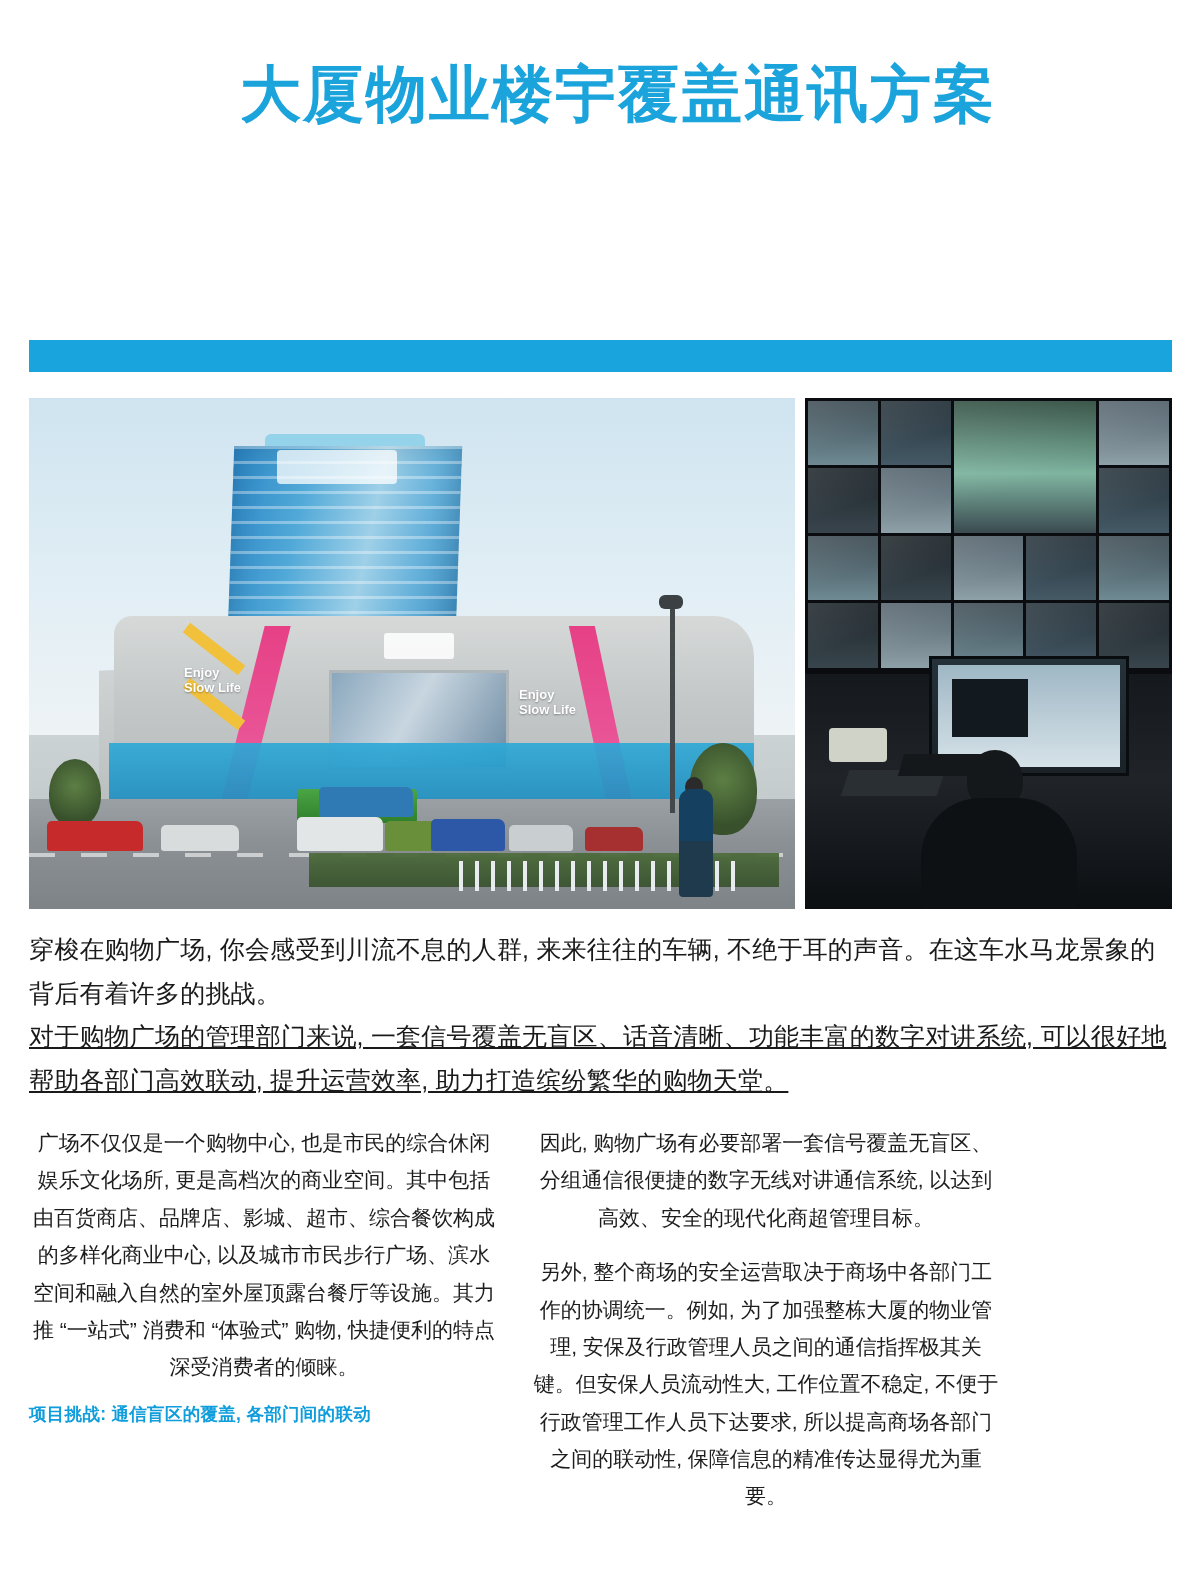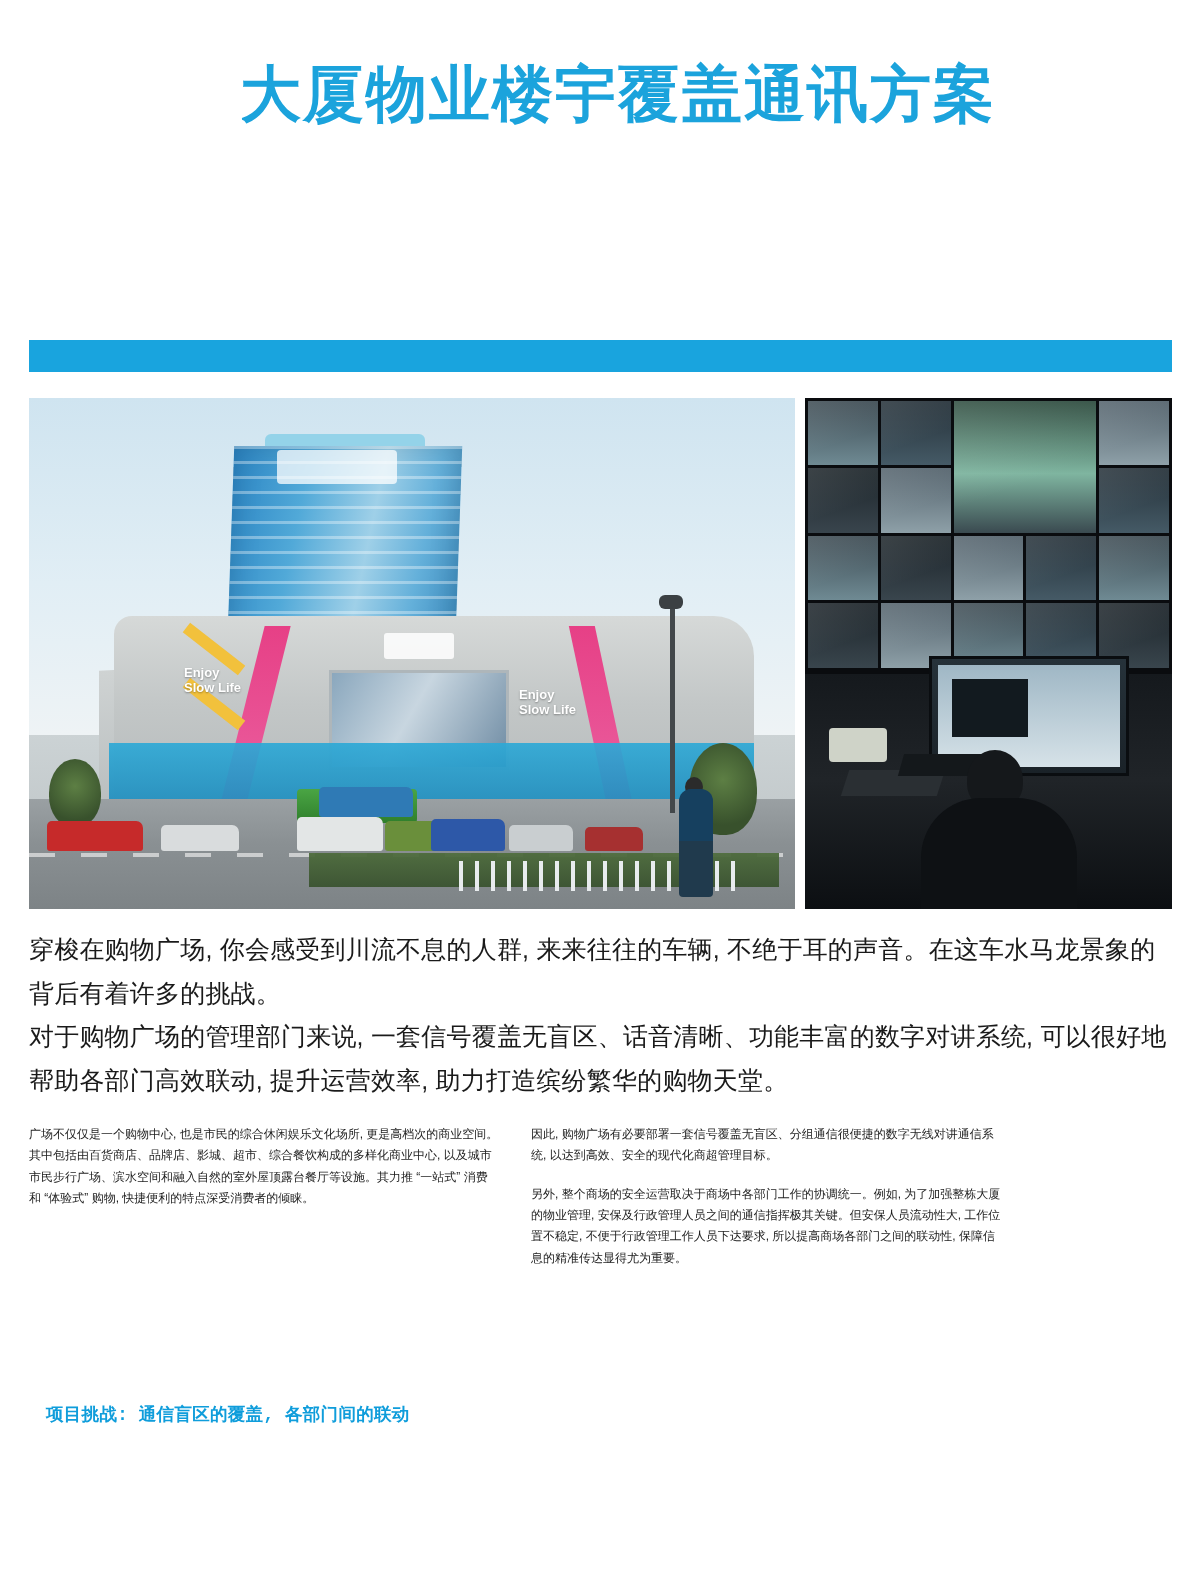--- a/index.html
+++ b/index.html
@@ -268,40 +268,40 @@
   .lead {
     position: absolute;
     left: 29px;
     width: 1145px;
     font-size: 25px;
     line-height: 1.75;
     color: #1a1a1a;
     letter-spacing: .2px;
   }
   .lead1 { top: 928px; }
-  .lead2 { top: 1015px; }
+  .lead2 { top: 1015px; text-decoration: underline; }
 
   
   .col {
     position: absolute;
-    font-size: 12px;
+    font-size: 21px;
     line-height: 1.78;
     color: #1d1d1d;
+    text-align: center;
   }
   .col-left { left: 29px; top: 1124px; width: 470px; }
   .col-right { left: 531px; top: 1124px; width: 470px; }
   .col p { margin: 0 0 17px 0; }
 
   
   .challenge {
     position: absolute;
-    left: 46px;
+    left: 29px;
     top: 1402px;
     width: 470px;
-    font-family: Liberation Mono, monospace;
   }
   .challenge-title {
     font-size: 17.5px;
     font-weight: bold;
     color: #0f9ddb;
     margin-bottom: 8px;
     letter-spacing: .3px;
   }
   .challenge-body {
     font-size: 15.2px;

